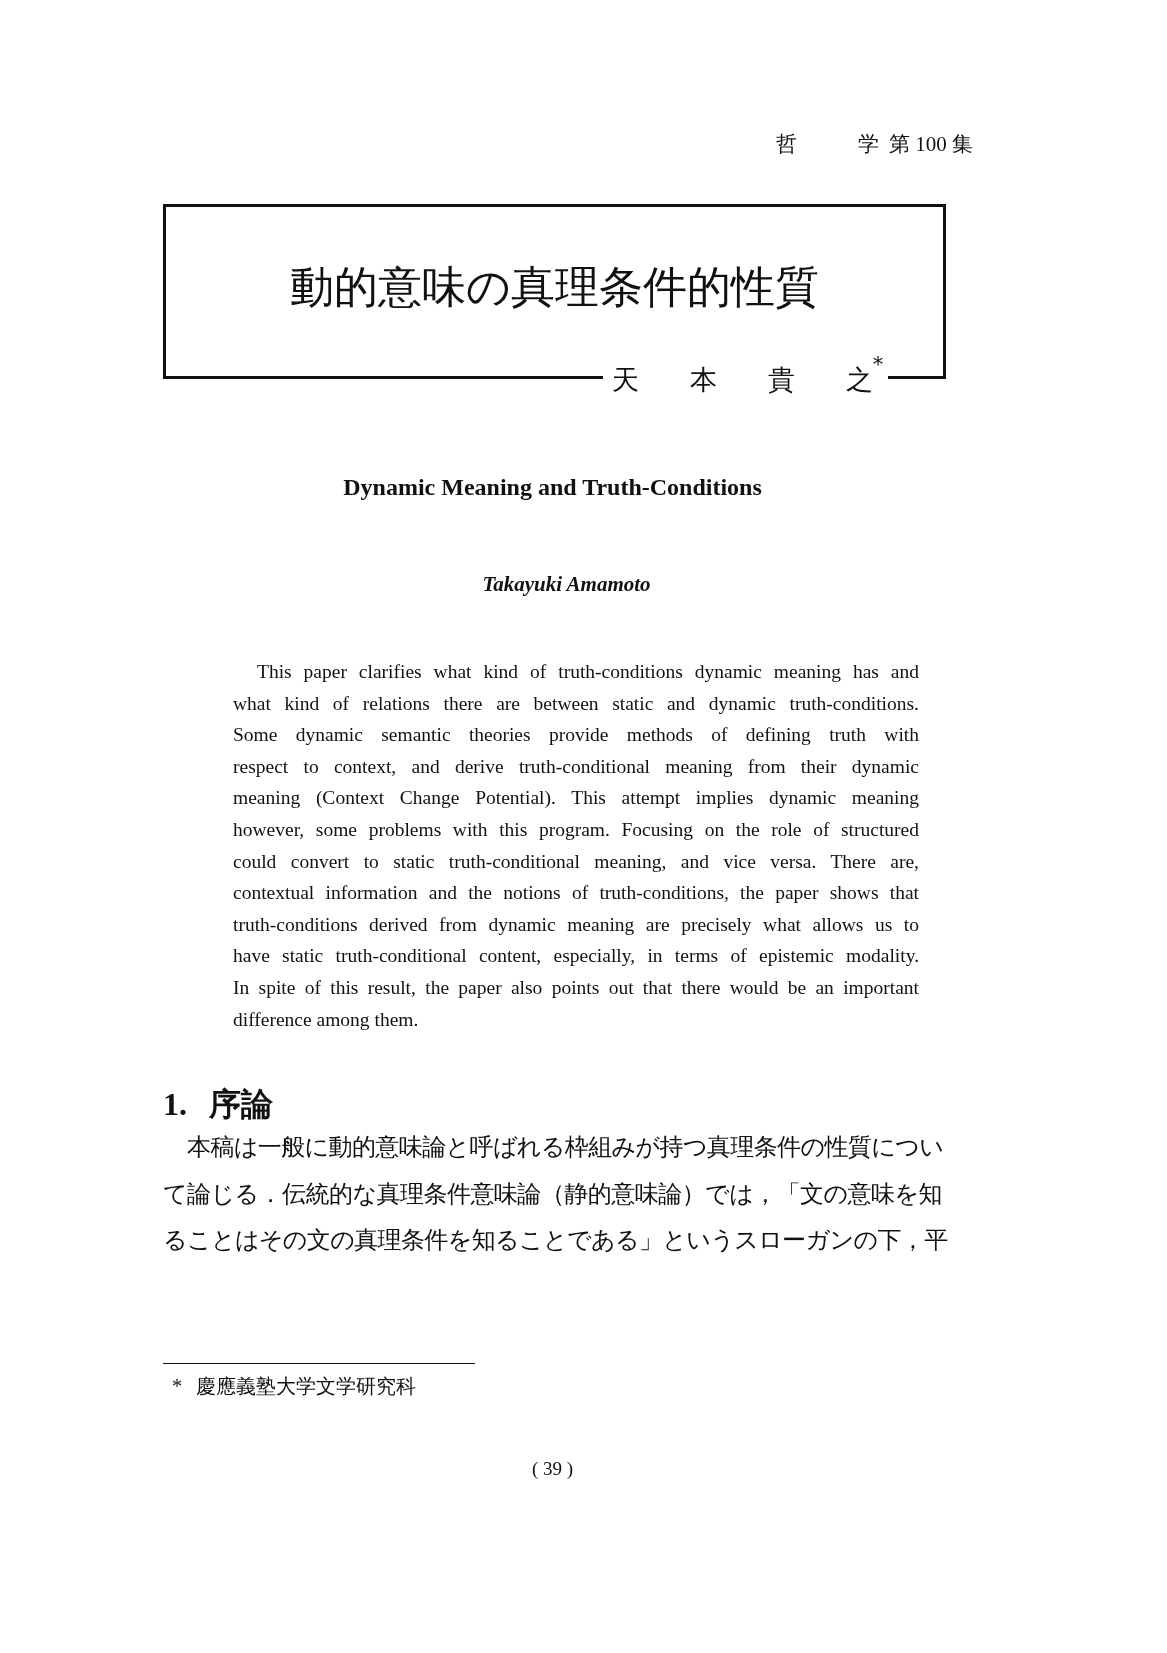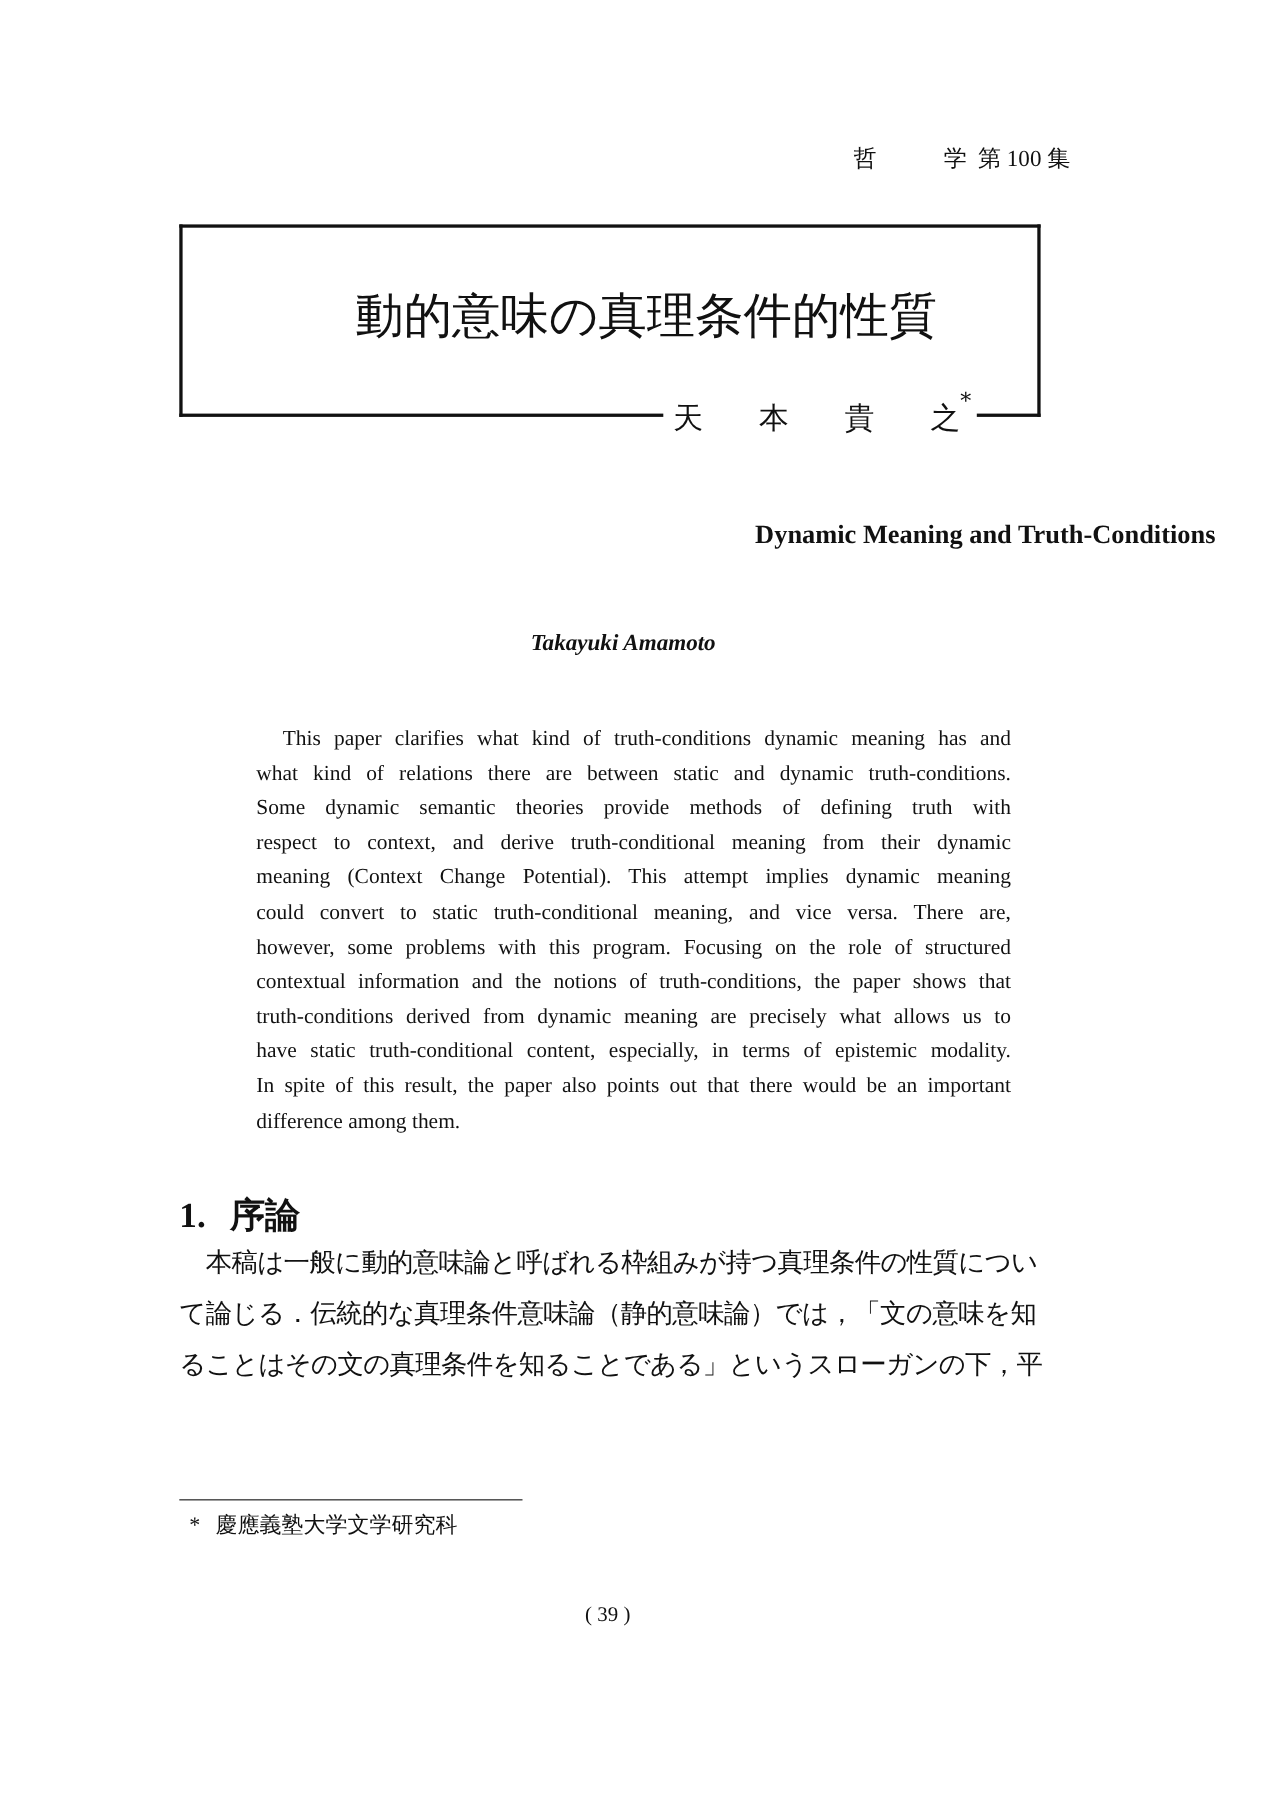--- a/index.html
+++ b/index.html
@@ -15,31 +15,31 @@
   .journal-header .w1 { width: 82px; }
   .journal-header .w2 { margin-right: 10px; }
   .title-box {
     left: 163px; top: 204px; width: 777px; height: 172px;
     border-top: 3px solid #111; border-left: 3px solid #111; border-right: 3px solid #111;
   }
   .box-bottom-left { left: 163px; top: 376px; width: 440px; height: 3px; background: #111; }
   .box-bottom-right { left: 888px; top: 376px; width: 58px; height: 3px; background: #111; }
   .jp-title {
     left: 166px; top: 258px; width: 777px; text-align: center;
-    font-size: 44px; font-family: "DejaVu Serif", serif; font-weight: normal; letter-spacing: 0px; margin-left: 33px;
+    font-size: 44px; font-family: "DejaVu Serif", serif; font-weight: normal; letter-spacing: 0px;
   }
   .jp-author {
     left: 612px; top: 362px; font-size: 27px; font-family: "DejaVu Serif", serif;
     display: flex; white-space: nowrap;
   }
   .jp-author span.ch { display: inline-block; width: 78px; }
   .jp-author span.last { width: auto; }
   .jp-author sup { font-size: 20px; position: relative; top: -10px; }
   .en-title {
-    left: 0; width: 1105px; top: 474px; text-align: right;
+    left: 0; width: 1105px; top: 474px; text-align: center;
     font-size: 24px; font-weight: bold;
   }
   .en-author {
     left: 14px; width: 1105px; top: 572px; text-align: center;
     font-size: 21px; font-weight: bold; font-style: italic;
   }
   .abstract {
     left: 210px; top: 656px; width: 686px;
     font-size: 19.5px; line-height: 31.6px; text-align: justify; margin-left: 23px;
   }
@@ -92,22 +92,22 @@
 
 <div class="abs en-title">Dynamic Meaning and Truth-Conditions</div>
 <div class="abs en-author">Takayuki Amamoto</div>
 
 <div class="abs abstract">
   <span class="line first">This paper clarifies what kind of truth-conditions dynamic meaning has and</span>
   <span class="line">what kind of relations there are between static and dynamic truth-conditions.</span>
   <span class="line">Some dynamic semantic theories provide methods of defining truth with</span>
   <span class="line">respect to context, and derive truth-conditional meaning from their dynamic</span>
   <span class="line">meaning (Context Change Potential). This attempt implies dynamic meaning</span>
+  <span class="line">however, some problems with this program. Focusing on the role of structured</span>
   <span class="line">could convert to static truth-conditional meaning, and vice versa. There are,</span>
-  <span class="line">however, some problems with this program. Focusing on the role of structured</span>
   <span class="line">contextual information and the notions of truth-conditions, the paper shows that</span>
   <span class="line">truth-conditions derived from dynamic meaning are precisely what allows us to</span>
   <span class="line">have static truth-conditional content, especially, in terms of epistemic modality.</span>
   <span class="line">In spite of this result, the paper also points out that there would be an important</span>
   <span class="line last">difference among them.</span>
 </div>
 
 <div class="abs section-heading">
   <span class="num">1.</span><span>序論</span>
 </div>

